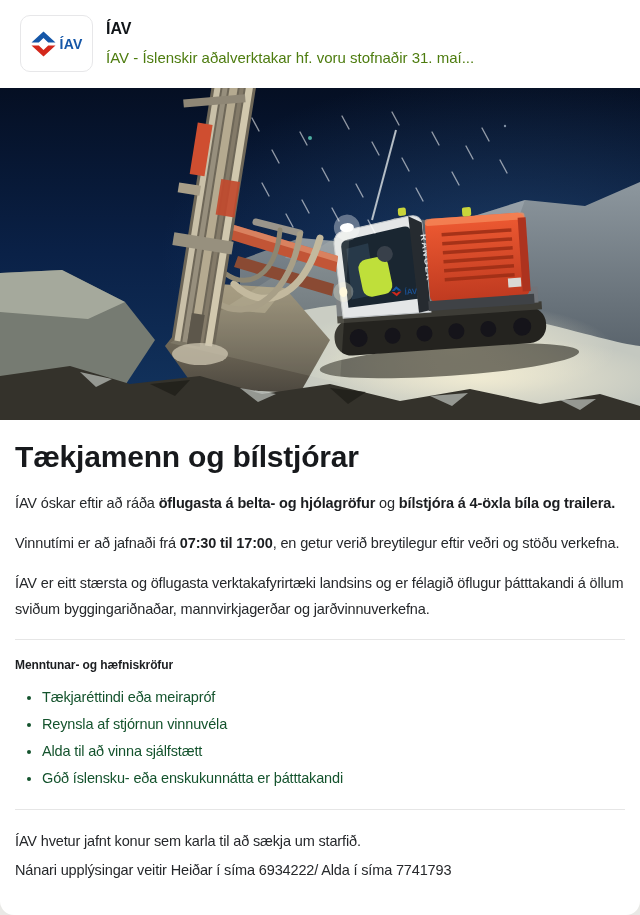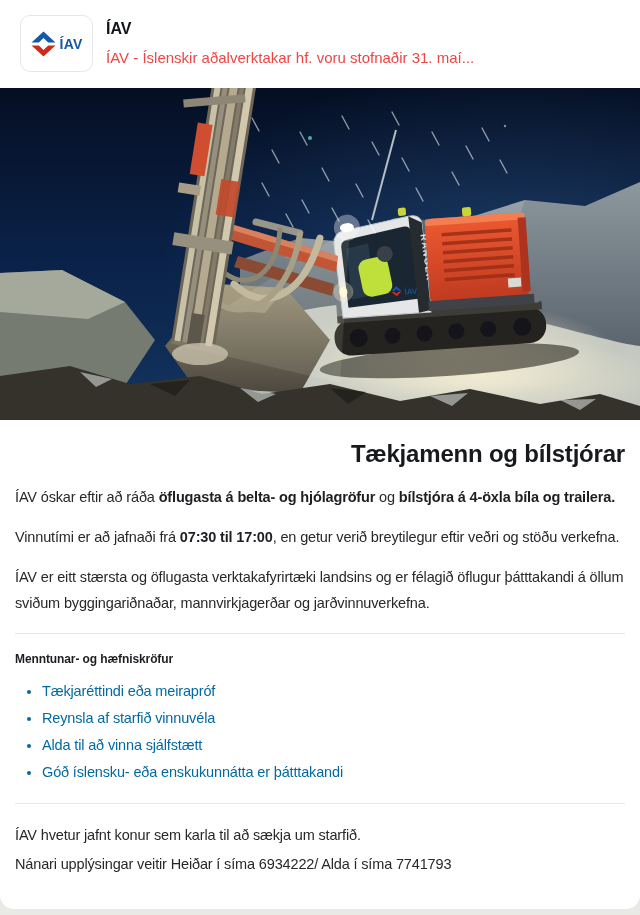--- a/index.html
+++ b/index.html
@@ -47,37 +47,36 @@
   }
   .header-text { margin-left: 13px; min-width: 0; }
   .header-title {
     font-size: 16px;
     font-weight: bold;
     color: #101418;
     line-height: 1.4;
   }
   .header-subtitle {
     font-size: 15px;
-    color: #ef4444;
+    color: #4d7c0f;
     line-height: 1.45;
     margin-top: 7px;
     white-space: nowrap;
   }
   
   .hero { width: 640px; height: 332px; background: #0a1f3f; line-height: 0; }
   .hero svg { display: block; }
   
   .article { padding: 20px 15px 16px 15px; color: #202226; }
   .article h1 {
-    font-size: 24px;
+    font-size: 30px;
     font-weight: bold;
     color: #17191c;
     letter-spacing: -0.2px;
     margin: 0 0 16px 0;
-    text-align: right;
   }
   .article p {
     font-size: 14.5px;
     line-height: 1.8;
     letter-spacing: -0.15px;
     color: #26282b;
     margin: 0 0 14px 0;
   }
   .article p b { color: #1c1e21; }
   .divider {
@@ -94,21 +93,21 @@
   }
   .article ul {
     margin: 0 0 10px 0;
     padding-left: 27px;
     list-style: disc;
   }
   .article li {
     font-size: 14.5px;
     line-height: 1.85;
     letter-spacing: -0.15px;
-    color: #0369a1;
+    color: #14532d;
   }
   .article .closing { margin-bottom: 3px; }
   .article .contact { margin-bottom: 16px; }
 </style>
 </head>
 <body>
 
 <div class="card">
 
   <div class="header">
@@ -289,21 +288,21 @@
     <p><span>Vinnutími er að jafnaði frá </span><b>07:30 til 17:00</b><span>, en getur verið breytilegur eftir veðri og stöðu verkefna.</span></p>
 
     <p>ÍAV er eitt stærsta og öflugasta verktakafyrirtæki landsins og er félagið öflugur þátttakandi á öllum sviðum byggingariðnaðar, mannvirkjagerðar og jarðvinnuverkefna.</p>
 
     <hr class="divider">
 
     <h2>Menntunar- og hæfniskröfur</h2>
 
     <ul>
       <li>Tækjaréttindi eða meirapróf</li>
-      <li>Reynsla af starfið vinnuvéla</li>
+      <li>Reynsla af stjórnun vinnuvéla</li>
       <li>Alda til að vinna sjálfstætt</li>
       <li>Góð íslensku- eða enskukunnátta er þátttakandi</li>
     </ul>
 
     <hr class="divider">
 
     <p class="closing">ÍAV hvetur jafnt konur sem karla til að sækja um starfið.</p>
     <p class="contact">Nánari upplýsingar veitir Heiðar í síma 6934222/ Alda í síma 7741793</p>
   </div>
 

